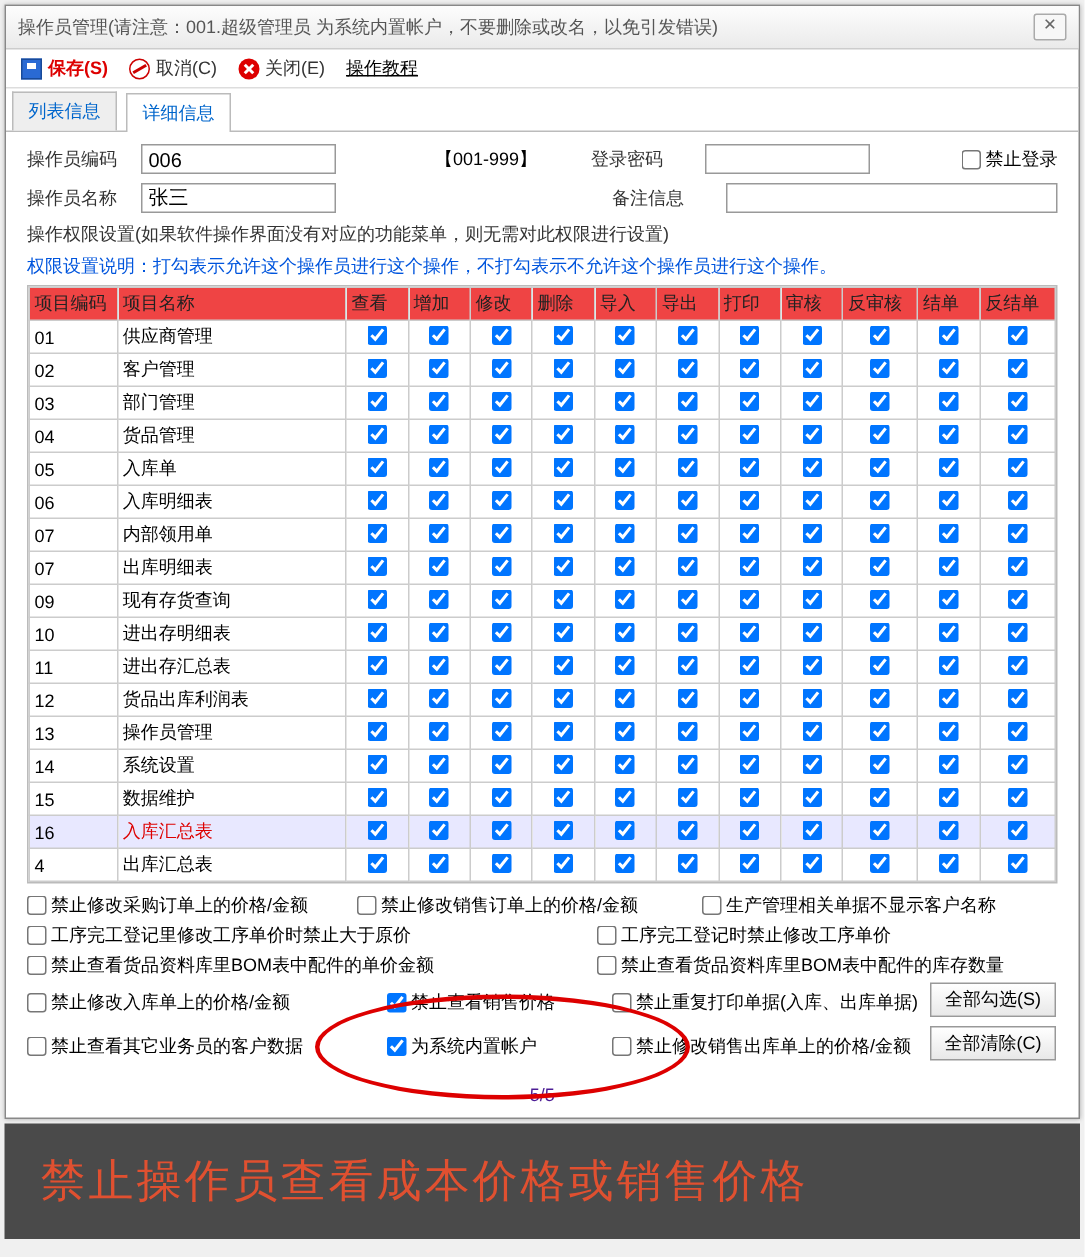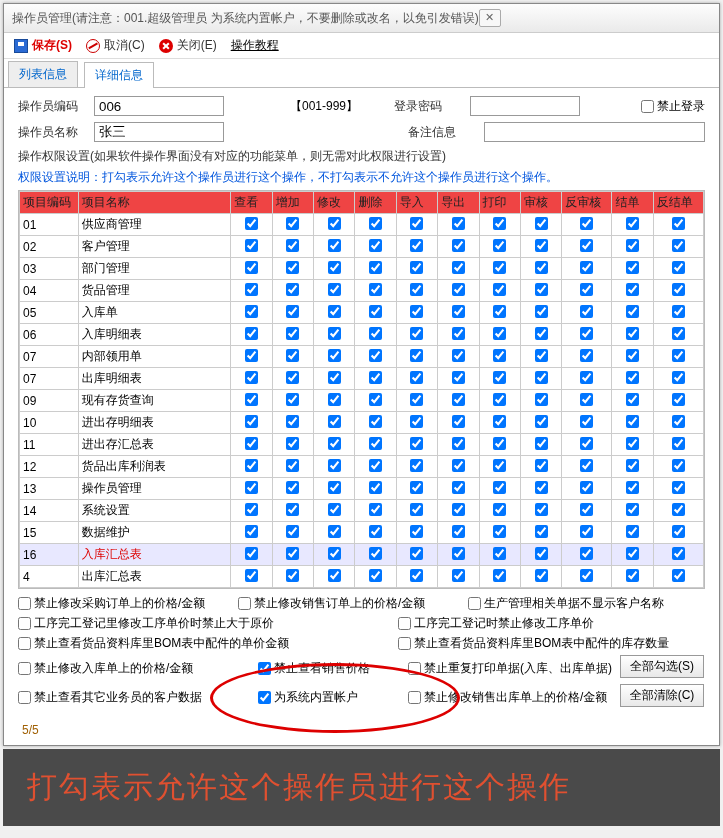--- a/index.html
+++ b/index.html
@@ -1,18 +1,18 @@
 <!DOCTYPE html>
 <html><head>
 <meta charset="utf-8">
 <style>
 * { box-sizing: border-box; margin: 0; padding: 0; }
 body { font-family: "Microsoft YaHei", SimSun, sans-serif; font-size: 12px; background: #f0f0f0; width: 723px; }
 .window { background: #fff; border: 1px solid #888; margin: 3px; box-shadow: 0 0 3px rgba(0,0,0,.3); }
-.titlebar { display: flex; align-items: center; padding: 5px 8px; background: linear-gradient(#fdfdfd,#eaeaea); border-bottom: 1px solid #ccc; }
+.titlebar { display: flex; align-items: center; justify-content: space-between; padding: 5px 8px; background: linear-gradient(#fdfdfd,#eaeaea); border-bottom: 1px solid #ccc; }
 .titlebar-title { color: #555; }
 .close-btn { width: 22px; height: 18px; border: 1px solid #aaa; border-radius: 2px; background: #f7f7f7; text-align: center; line-height: 14px; cursor: pointer; font-size: 11px; color: #666; }
 .toolbar { display: flex; align-items: center; gap: 14px; padding: 4px 10px; border-bottom: 1px solid #ddd; }
 .tb-btn { display: flex; align-items: center; gap: 4px; cursor: pointer; color: #333; }
 .tb-btn .save-icon { width:14px; height:14px; background:#2a6ad4; border:1px solid #184a99; display:inline-block; position:relative; }
 .tb-btn .save-icon::after { content:""; position:absolute; top:2px; left:3px; width:6px; height:4px; background:#fff; }
 .red-txt { color:#d00; font-weight:bold; }
 .cancel-icon { width:14px; height:14px; border:1.5px solid #c00; border-radius:50%; display:inline-block; position:relative; }
 .cancel-icon::after { content:""; position:absolute; left:1px; top:5px; width:10px; height:1.5px; background:#c00; transform:rotate(-30deg); }
 .x-icon { width:14px; height:14px; background:#d00; border-radius:50%; display:inline-block; position:relative; }
@@ -38,21 +38,21 @@
 input[type=checkbox] { width:13px; height:13px; }
 .opts { margin-top:6px; }
 .opt-row { display:flex; margin-bottom:3px; }
 .opt-cell { display:flex; align-items:center; gap:3px; }
 .opt-cell.c1 { width:220px; }
 .opt-cell.c2 { width:150px;margin-left:20px; }
 .opt-cell.c3 { flex:1; }
 .btn-side { width:86px; text-align:center; }
 .btn { border:1px solid #999; background:linear-gradient(#fff,#e8e8e8); padding:2px 6px; cursor:pointer; font-size:12px; width:84px; margin-bottom:3px; }
 .ellipse { position:absolute; border:3px solid #d00; border-radius:50%; width:250px; height:70px; left:210px; top:660px; pointer-events:none; }
-.pager { text-align:left; padding:4px 18px 8px; color:#a16207; }
+.pager { text-align:center; padding:4px 18px 8px; color:#4c1d95; }
 .annotation-bar { background:#4a4a4a; padding:18px 24px; width:717px; margin:0 3px; }
 .annotation-bar span { color:#e05030; font-size:30px; font-weight:normal; letter-spacing:2px; }
 .wrap-rel { position:relative; }
 </style>
 </head>
 <body>
 
 <div class="wrap-rel">
 <div class="window">
   <div class="titlebar">
@@ -440,13 +440,13 @@
               <span>禁止修改销售出库单上的价格/金额</span>
             </div>
         <div class="btn-side"><button class="btn">全部清除(C)</button></div>
       </div>
     </div>
   </div>
   <div class="pager">5/5</div>
 </div>
 <div class="ellipse"></div>
 </div>
-<div class="annotation-bar"><span>打勾表示允许这个操作员进行这个操作</span></div>
+<div class="annotation-bar"><span>禁止操作员查看成本价格或销售价格</span></div>
 
 </body></html>

